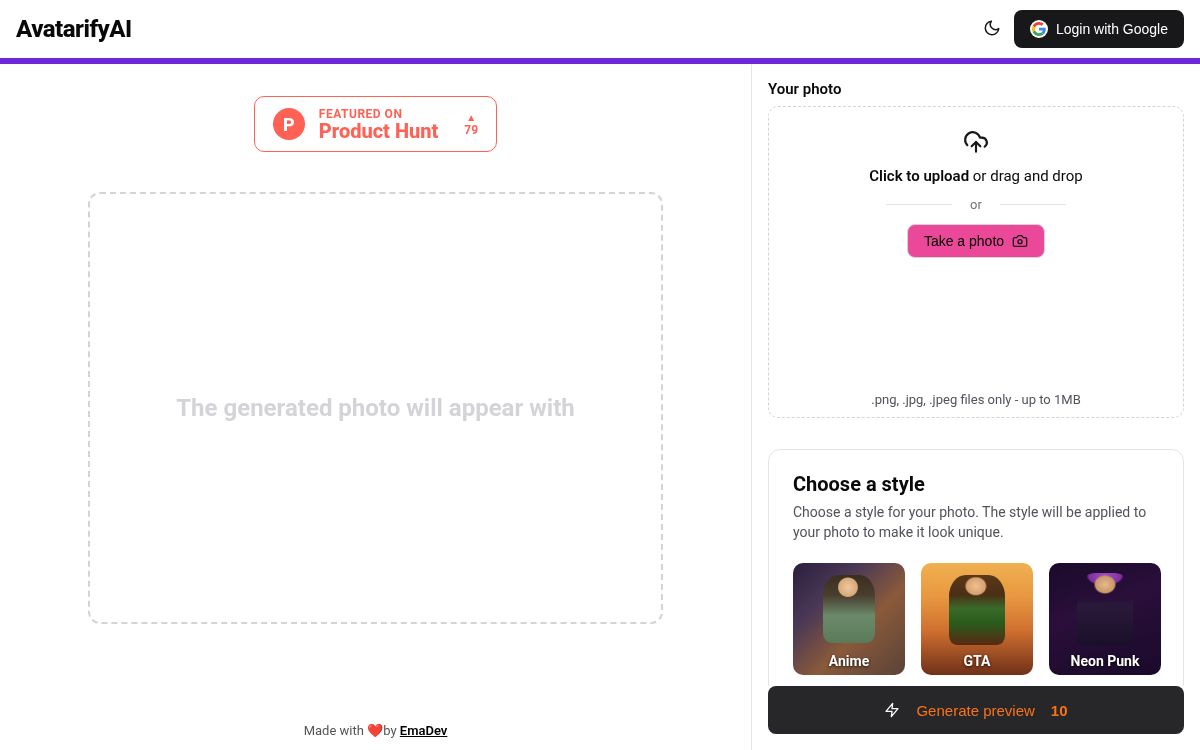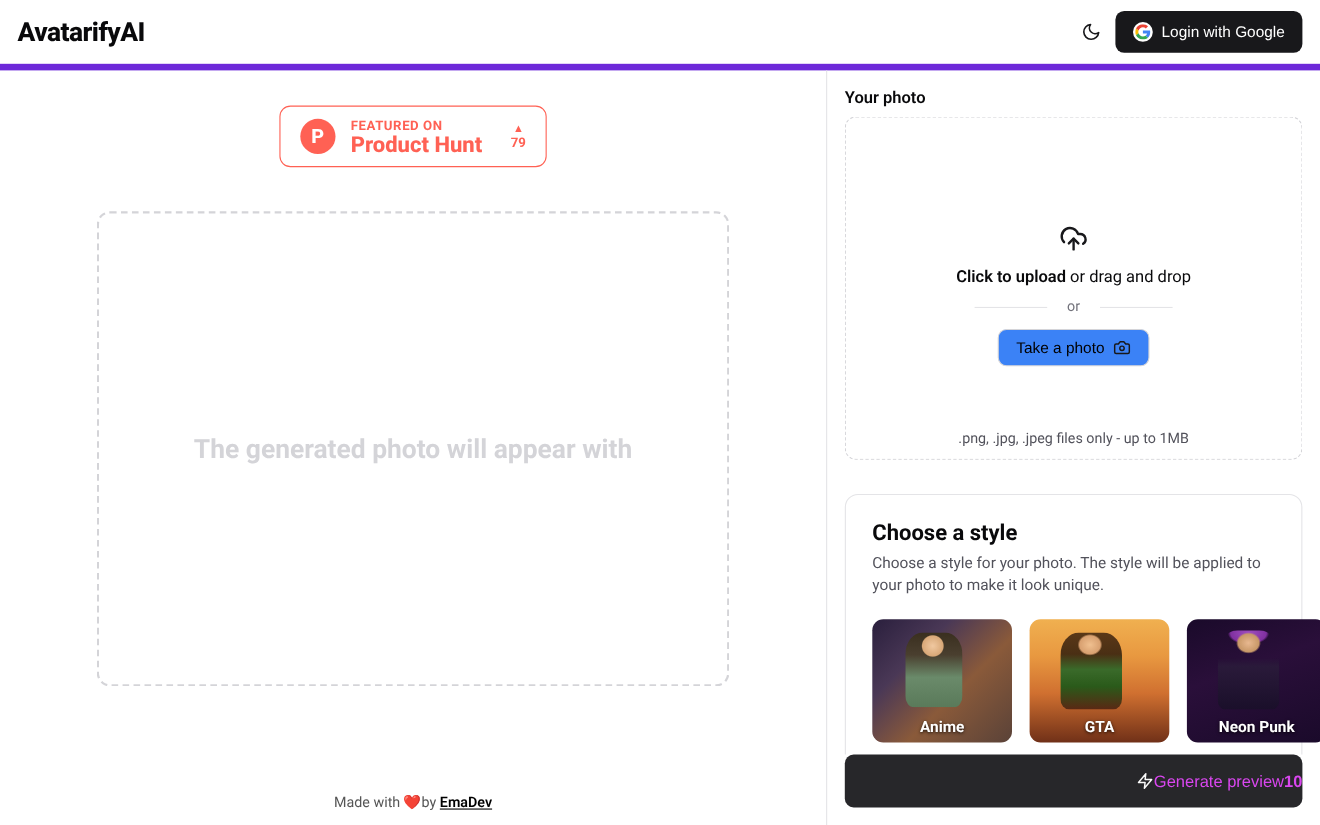--- a/index.html
+++ b/index.html
@@ -1,61 +1,61 @@
 <!DOCTYPE html>
 <html><head>
 <meta charset="utf-8">
 <style>
 *{margin:0;padding:0;box-sizing:border-box}
 body{font-family:-apple-system,BlinkMacSystemFont,"Segoe UI",Roboto,sans-serif;background:#fff;color:#09090b;width:1200px;height:750px;overflow:hidden}
 .header{display:flex;justify-content:space-between;align-items:center;padding:16px;border-bottom:6px solid #6d28d9;height:64px}
 .brand{font-size:24px;font-weight:800;letter-spacing:-0.5px}
-.header-right{display:flex;align-items:center;gap:4px}
+.header-right{display:flex;gap:4px}
 .theme-btn{width:36px;height:36px;border:none;background:transparent;border-radius:6px;display:flex;align-items:center;justify-content:center;cursor:pointer}
 .login-btn{display:flex;align-items:center;gap:8px;background:#18181b;color:#fff;border:none;padding:0 16px;height:38px;border-radius:8px;font-size:14px;font-weight:500;cursor:pointer}
 .g-icon{width:18px;height:18px;border-radius:50%;background:#fff;display:inline-flex;align-items:center;justify-content:center;font-size:12px;font-weight:700}
 .main{display:flex;height:686px}
 .left{flex:1;border-right:1px solid #e4e4e7;padding:32px 88px 16px;display:flex;flex-direction:column;align-items:center;position:relative}
 .ph-badge{display:flex;align-items:center;gap:14px;border:1px solid #ff6154;border-radius:10px;padding:10px 18px;margin-bottom:40px;cursor:pointer}
 .ph-circle{width:32px;height:32px;border-radius:50%;background:#ff6154;color:#fff;display:flex;align-items:center;justify-content:center;font-weight:800;font-size:18px}
 .ph-text-top{font-size:12px;font-weight:700;color:#ff6154;letter-spacing:0.5px}
 .ph-text-bot{font-size:20px;font-weight:800;color:#ff6154;line-height:1}
 .ph-votes{display:flex;flex-direction:column;align-items:center;margin-left:12px}
 .ph-tri{color:#ff6154;font-size:10px}
 .ph-num{font-size:12px;font-weight:700;color:#ff6154}
 .preview{width:575px;height:432px;border:2px dashed #d4d4d8;border-radius:12px;display:flex;align-items:center;justify-content:center}
 .preview-text{font-size:24px;font-weight:700;color:#d4d4d8}
 .footer{position:absolute;bottom:12px;font-size:13px;color:#555}
 .footer a{color:#000;font-weight:600;text-decoration:underline}
 .right{width:448px;display:flex;flex-direction:column;position:relative}
 .right-content{flex:1;overflow:hidden;padding:16px}
 .section-label{font-size:15px;font-weight:600;margin-bottom:8px}
-.upload{border:1px dashed #d4d4d8;border-radius:10px;padding:22px 16px 10px;display:flex;flex-direction:column;align-items:center;height:312px;justify-content:center;position:relative}
+.upload{border:1px dashed #d4d4d8;border-radius:10px;padding:22px 16px 10px;display:flex;flex-direction:column;align-items:center;height:312px;justify-content:flex-start;position:relative}
 .upload-inner{display:flex;flex-direction:column;align-items:center;gap:12px}
 .upload-text{font-size:15px}
 .upload-text b{font-weight:600}
 .or-row{display:flex;align-items:center;gap:18px;width:180px}
 .or-line{flex:1;height:1px;background:#e4e4e7}
 .or-text{font-size:13px;color:#71717a}
-.take-btn{display:flex;align-items:center;gap:8px;border:1px solid #d4d4d8;background:#3b82f6;padding:8px 16px;border-radius:8px;font-size:14px;font-weight:500;cursor:pointer}
+.take-btn{display:flex;align-items:center;gap:8px;border:1px solid #d4d4d8;background:#ec4899;padding:8px 16px;border-radius:8px;font-size:14px;font-weight:500;cursor:pointer}
 .upload-note{position:absolute;bottom:10px;font-size:13px;color:#52525b}
 .style-card{border:1px solid #e4e4e7;border-radius:12px;padding:22px 24px;margin-top:31px}
 .style-title{font-size:20px;font-weight:700;margin-bottom:6px}
 .style-desc{font-size:14px;color:#52525b;margin-bottom:20px;line-height:1.45}
 .style-row{display:flex;gap:16px}
-.style-item{width:127px;height:112px;border-radius:10px;position:relative;overflow:hidden;cursor:pointer;flex-shrink:0}
+.style-item{width:112px;height:112px;border-radius:10px;position:relative;overflow:hidden;cursor:pointer;flex-shrink:0}
 .style-label{position:absolute;bottom:6px;left:0;right:0;text-align:center;color:#fff;font-size:14px;font-weight:700;text-shadow:0 1px 3px rgba(0,0,0,0.8)}
 .s1{background:linear-gradient(135deg,#2a1f3d 0%,#4a3856 30%,#8a5a3a 60%,#5a4238 100%)}
 .s1::before{content:"";position:absolute;top:12px;left:30px;width:52px;height:68px;background:radial-gradient(ellipse 40% 30% at 48% 18%,#f0c8a0 0%,#d8a878 45%,transparent 50%),linear-gradient(180deg,#3a2f1f 0%,#4a3f2f 30%,#6a8a6a 60%,#5a7a5a 100%);border-radius:30% 30% 15% 15%}
 .s2{background:linear-gradient(160deg,#1a0a2a 0%,#2a0f3a 40%,#1a0a2a 100%)}
 .s2::before{content:"";position:absolute;top:10px;left:28px;width:56px;height:72px;background:radial-gradient(ellipse 42% 28% at 50% 16%,#e8b890 0%,#c89868 40%,transparent 48%),radial-gradient(ellipse 48% 20% at 50% 4%,#a050c0 0%,#8030a0 60%,transparent 70%),linear-gradient(180deg,transparent 0%,transparent 35%,#2a1a3a 45%,#1a0f2a 100%);border-radius:32% 32% 12% 12%}
 .s3{background:linear-gradient(180deg,#f0b050 0%,#e89840 30%,#d07030 60%,#703018 100%)}
 .s3::before{content:"";position:absolute;top:12px;left:28px;width:56px;height:70px;background:radial-gradient(ellipse 40% 28% at 48% 16%,#f0c090 0%,#d8a070 42%,transparent 50%),linear-gradient(180deg,#5a3818 0%,#4a2f14 28%,#3a6a2a 48%,#2a5a1a 70%,#5a2814 100%);border-radius:30% 30% 14% 14%}
 .bottom-bar{padding:0 16px 16px}
-.gen-btn{width:100%;height:48px;background:#27272a;border:none;border-radius:8px;color:#d946ef;font-size:15px;font-weight:500;display:flex;align-items:center;justify-content:flex-end;gap:0;cursor:pointer}
+.gen-btn{width:100%;height:48px;background:#27272a;border:none;border-radius:8px;color:#f97316;font-size:15px;font-weight:500;display:flex;align-items:center;justify-content:center;gap:16px;cursor:pointer}
 .gen-count{font-weight:700}
 svg{display:block}
 </style>
 </head>
 <body>
 
 <div class="header">
   <div class="brand">AvatarifyAI</div>
   <div class="header-right">
     <button class="theme-btn">

